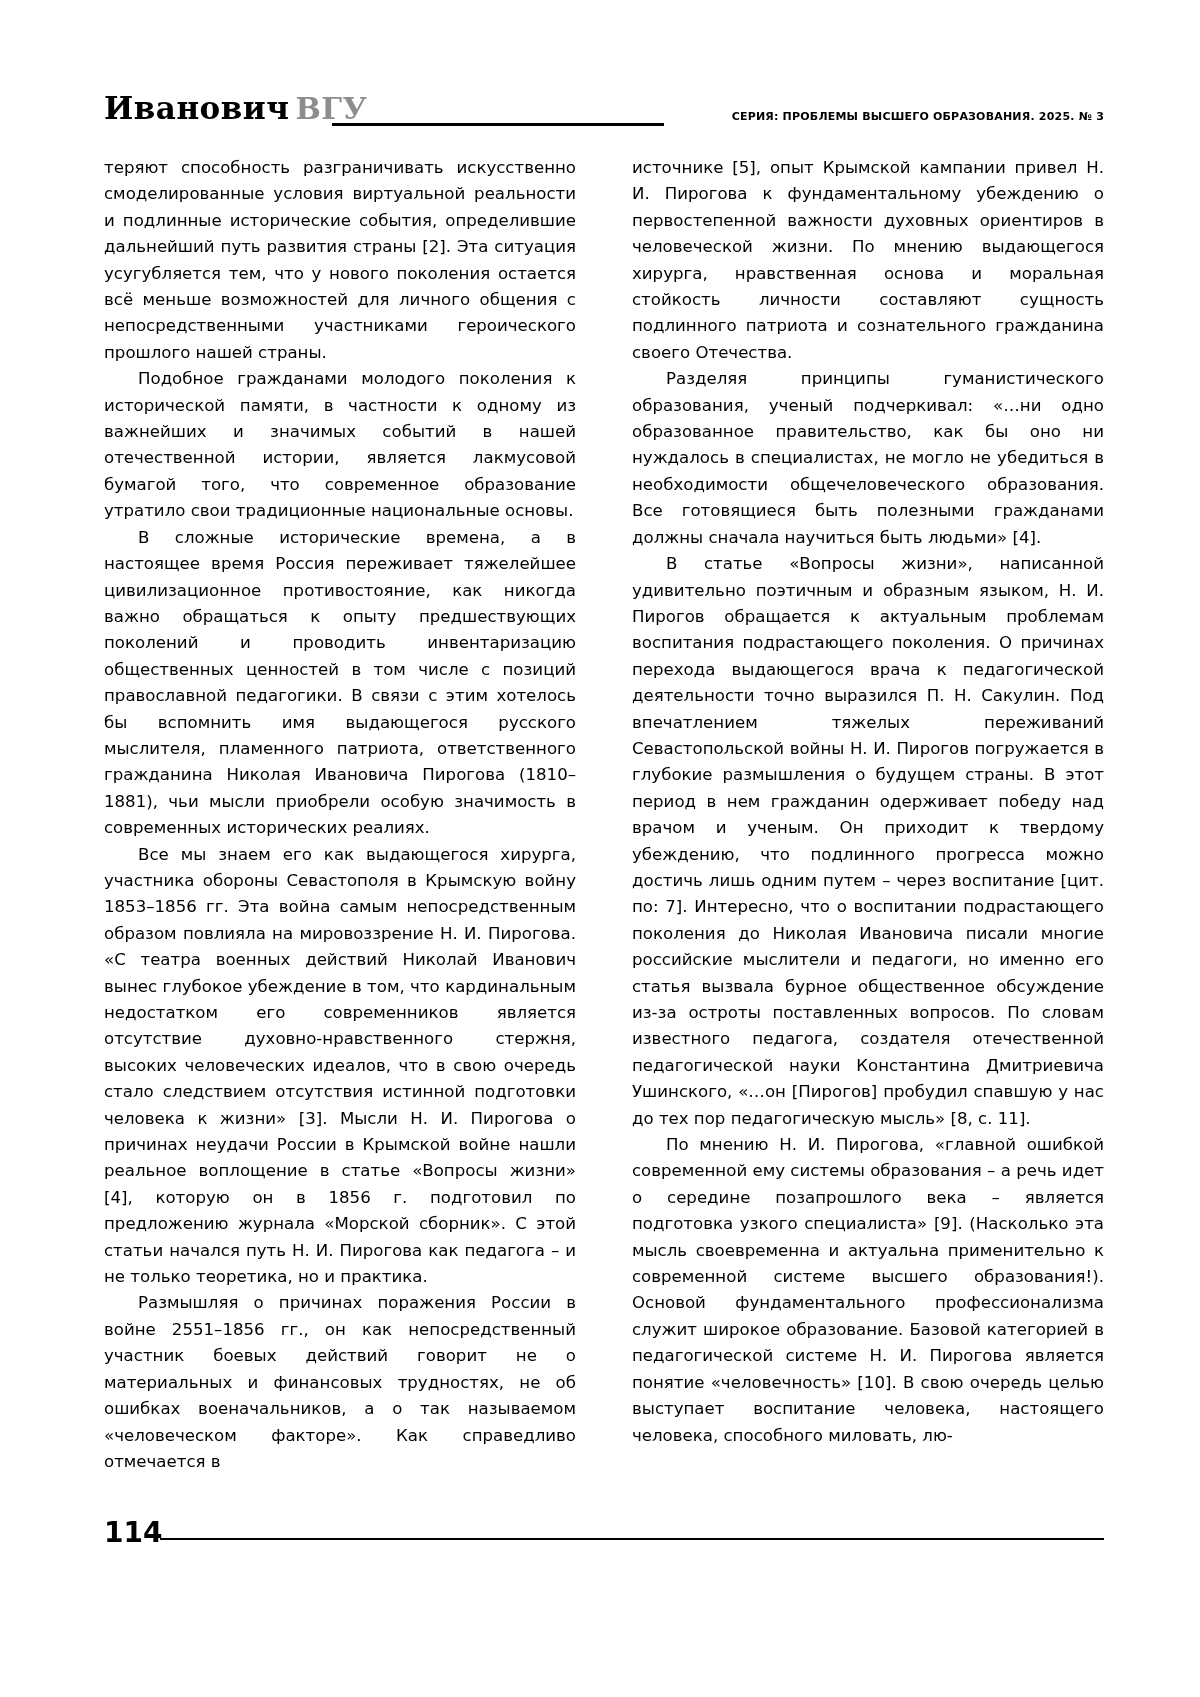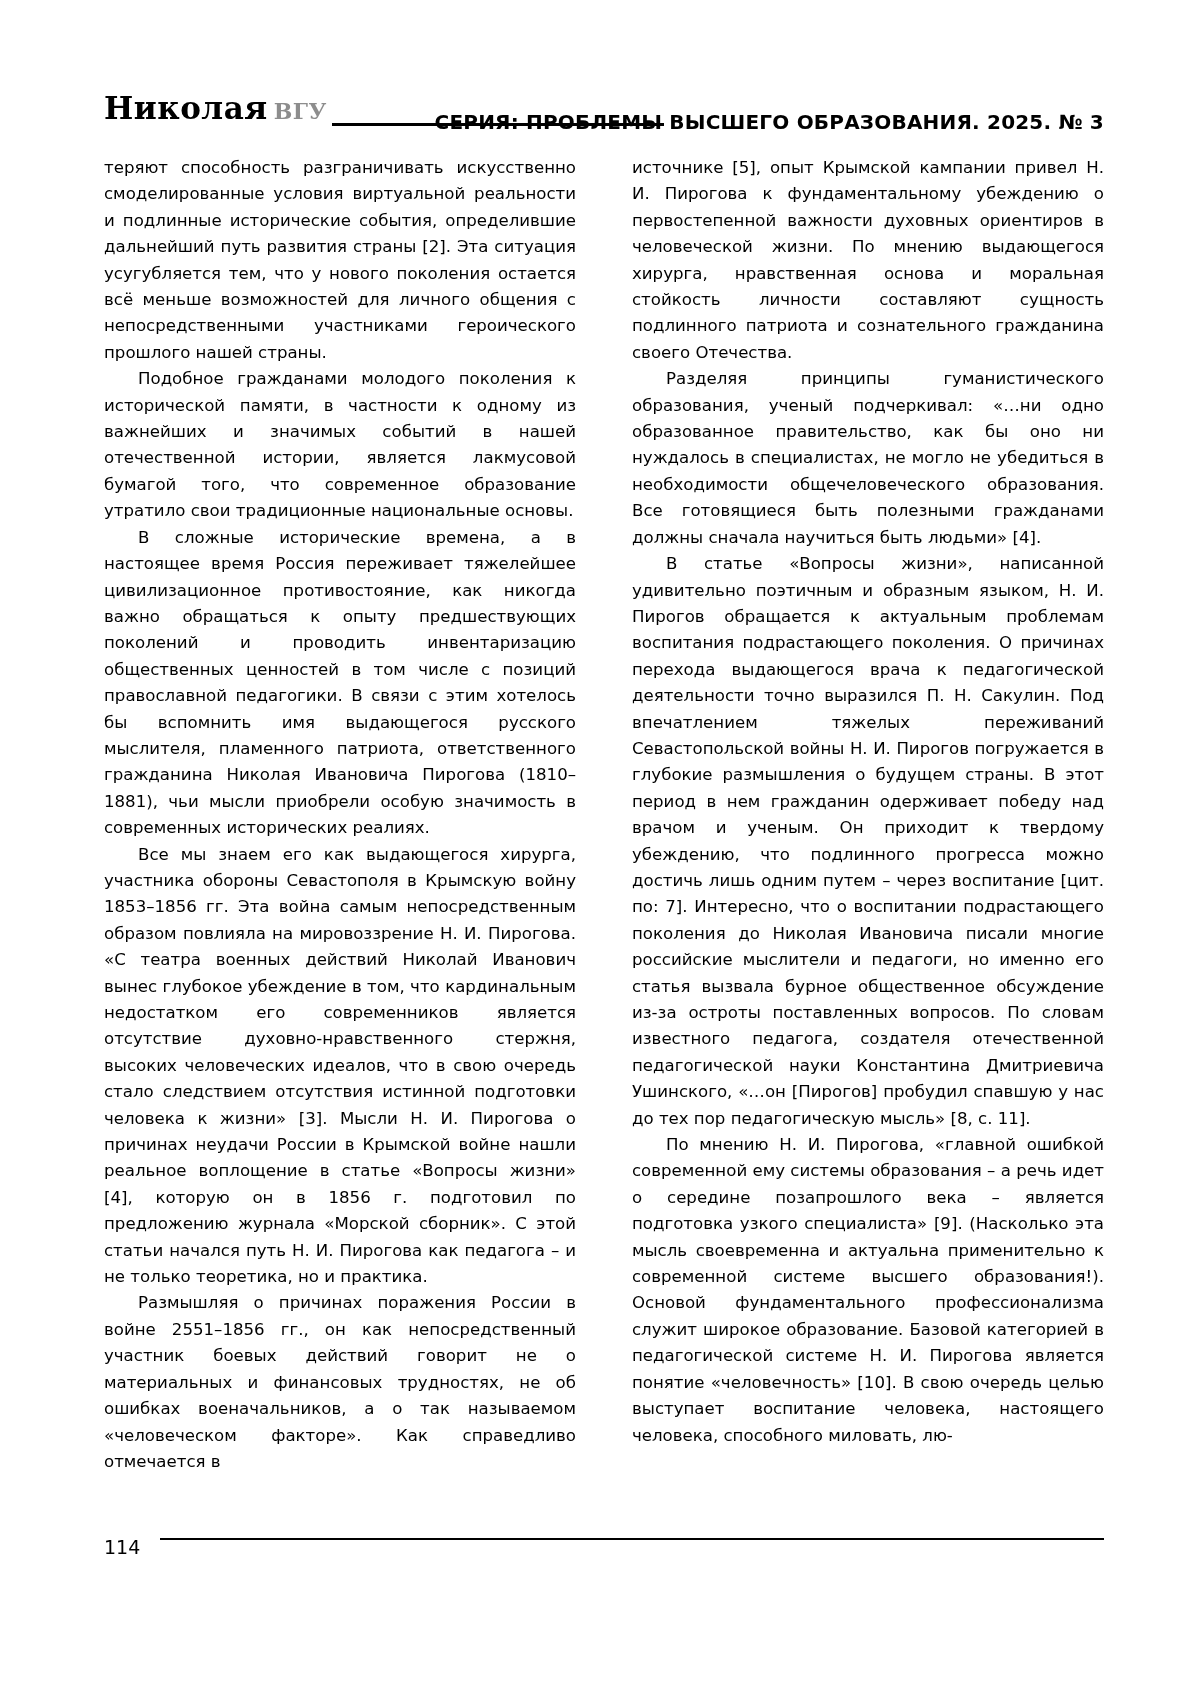--- a/index.html
+++ b/index.html
@@ -37,36 +37,36 @@
     top: -2px;
     white-space: nowrap;
     font-family: "DejaVu Serif", serif;
     font-weight: bold;
     font-size: 31px;
     letter-spacing: 0.5px;
     color: #000;
   }
   .header-logo .vgu {
     color: #8d8d8d;
-    font-size: 22px;
+    font-size: 30px;
     margin-left: 6px;
   }
   .header-rule {
     position: absolute;
     left: 228px;
     top: 31px;
     width: 332px;
     height: 0;
     border-top: 3px solid #000;
   }
   .header-right {
     position: absolute;
     right: 0;
     top: 18px;
-    font-size: 20px;
+    font-size: 11px;
     font-weight: bold;
     letter-spacing: 0.2px;
     white-space: nowrap;
     color: #000;
   }
 
   
   .columns {
     position: absolute;
     left: 104px;
@@ -96,42 +96,41 @@
     position: absolute;
     left: 104px;
     top: 1516px;
     width: 1000px;
     height: 40px;
   }
   .page-number {
     position: absolute;
     left: 0;
     top: 0;
-    font-size: 19px;
-    font-weight: normal;
+    font-size: 28px;
+    font-weight: bold;
     font-family: "DejaVu Sans", sans-serif;
-    margin-top: 20px;
   }
   .footer-rule {
     position: absolute;
     left: 56px;
     top: 22px;
     width: 944px;
     height: 0;
     border-top: 2.5px solid #000;
   }
 </style>
 </head>
 <body>
 
 <div class="page">
 
   <div class="header">
     <div class="header-logo">
-      <span>Николая</span><span class="vgu">ВГУ</span>
+      <span>Иванович</span><span class="vgu">ВГУ</span>
     </div>
     <div class="header-rule"></div>
     <div class="header-right">СЕРИЯ: ПРОБЛЕМЫ ВЫСШЕГО ОБРАЗОВАНИЯ. 2025. № 3</div>
   </div>
 
   <div class="columns">
     <div class="col">
       <p class="noindent">теряют способность разграничивать искусственно смоделированные условия виртуальной реальности и подлинные исторические события, определившие дальнейший путь развития страны [2]. Эта ситуация усугубляется тем, что у нового поколения остается всё меньше возможностей для личного общения с непосредственными участниками героического прошлого нашей страны.</p>
       <p>Подобное гражданами молодого поколения к исторической памяти, в частности к одному из важнейших и значимых событий в нашей отечественной истории, является лакмусовой бумагой того, что современное образование утратило свои традиционные национальные основы.</p>
       <p>В сложные исторические времена, а в настоящее время Россия переживает тяжелейшее цивилизационное противостояние, как никогда важно обращаться к опыту предшествующих поколений и проводить инвентаризацию общественных ценностей в том числе с позиций православной педагогики. В связи с этим хотелось бы вспомнить имя выдающегося русского мыслителя, пламенного патриота, ответственного гражданина Николая Ивановича Пирогова (1810–1881), чьи мысли приобрели особую значимость в современных исторических реалиях.</p>

